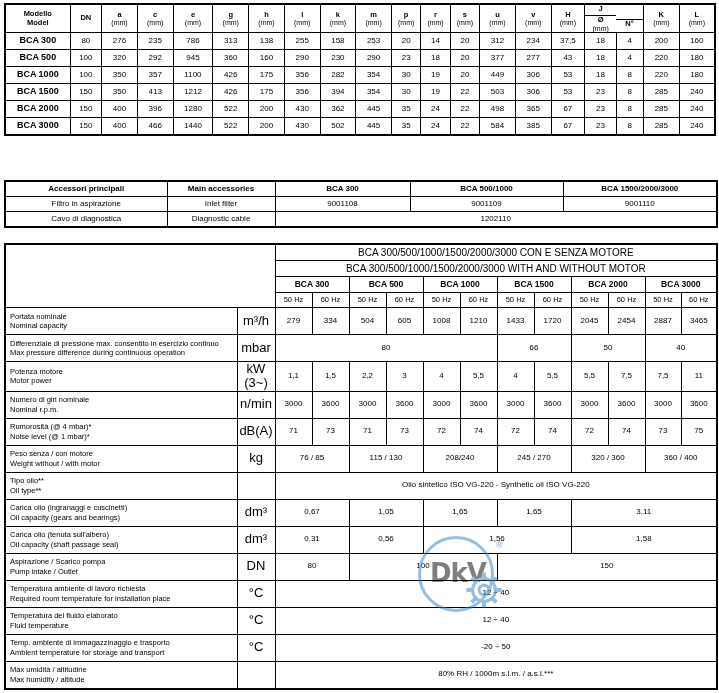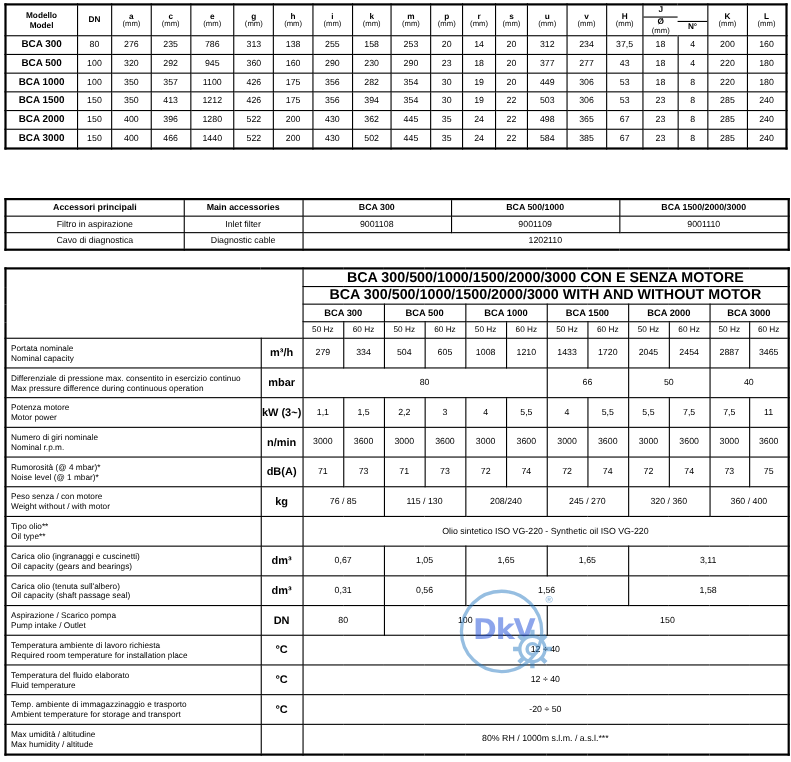--- a/index.html
+++ b/index.html
@@ -71,22 +71,22 @@
     width: 712px;
     border: 2px solid #000;
   }
   #t3 td { border: 1px solid #000; }
   #t3 .desc {
     text-align: left;
     padding-left: 4px;
     font-size: 7.5px;
     line-height: 1.25;
   }
-  #t3 .unit { font-size: 10px; font-weight: bold; }
-  #t3 .grouphdr { font-weight: bold; font-size: 13px; height: 15px; }
+  #t3 .unit { font-size: 13px; }
+  #t3 .grouphdr { font-weight: normal; font-size: 10px; height: 15px; }
   #t3 .modelhdr { font-weight: bold; font-size: 8.5px; height: 15px; }
   #t3 .hzhdr { font-size: 7.5px; height: 14px; margin-left: 31px; }
   #t3 .val { font-size: 8px; }
   .nb-top { border-top: none !important; }
   .nb-left { border-left: none !important; }
   .nb-right { border-right: none !important; }
   .nb-bottom { border-bottom: none !important; }
 
   
   .watermark {
@@ -112,21 +112,21 @@
     width: 44px; height: 44px;
   }
   .watermark .wtext {
     position: absolute;
     left: 22px; top: 24px;
     width: 72px;
     text-align: center;
     font-family: "DejaVu Sans", sans-serif;
     font-weight: bold;
     font-size: 26px;
-    color: #1d4ed8;
+    color: #000000;
     letter-spacing: -1px;
   }
   .watermark .reg {
     position: absolute;
     left: 96px; top: 6px;
     font-size: 9px;
     color: #2f7fc4;
     font-weight: bold;
   }
 </style>

